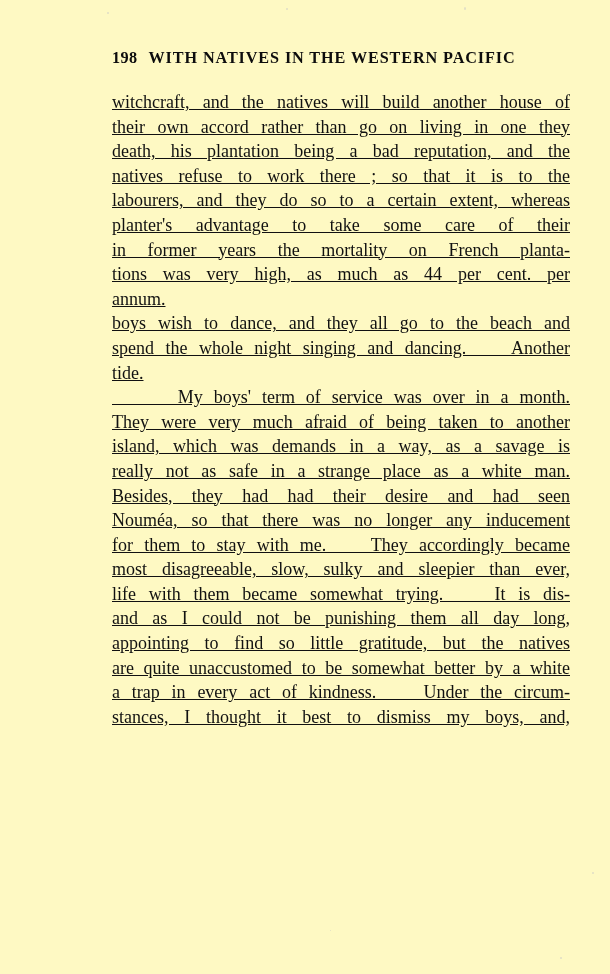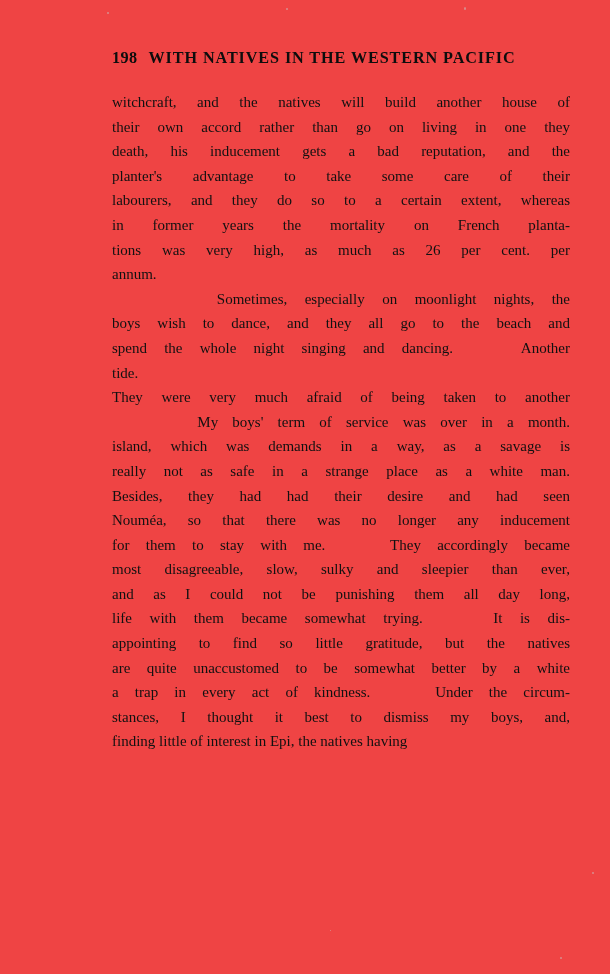--- a/index.html
+++ b/index.html
@@ -6,21 +6,21 @@
     margin: 0;
     padding: 0;
     background: #ffffff;
   }
 
   .page {
     position: relative;
     width: 610px;
     height: 974px;
     margin: 0 auto;
-    background: #ef4444;
+    background: #fef9c3;
     overflow: hidden;
     font-family: "Liberation Serif", "DejaVu Serif", serif;
     color: #111111;
   }
 
   
   .speck {
     position: absolute;
     background: #c9c9c9;
     border-radius: 50%;
@@ -55,25 +55,26 @@
     left: 112px;
     top: 90px;
     width: 458px;
   }
 
   
   .ln {
     display: block;
     height: 24.6px;
     line-height: 24.6px;
-    font-size: 15px;
+    font-size: 18px;
     text-align: justify;
     text-align-last: justify;
     white-space: pre;
     color: #111111;
+    text-decoration: underline;
   }
   
   .ln.flush {
     text-align: center;
     text-align-last: left;
   }
   
   .ln.indent {
     text-indent: 0;
   }
@@ -91,45 +92,44 @@
   <div class="speck s6"></div>
 
   <div class="running-head">
     <span class="folio">198</span><span>WITH NATIVES IN THE WESTERN PACIFIC</span>
   </div>
 
   <div class="body-text">
       <div>
         <span class="ln">witchcraft, and the natives will build another house of</span>
         <span class="ln">their own accord rather than go on living in one they</span>
-        <span class="ln">death, his inducement gets a bad reputation, and the</span>
+        <span class="ln">death, his plantation being a bad reputation, and the</span>
+        <span class="ln">natives refuse to work there ; so that it is to the</span>
+        <span class="ln">labourers, and they do so to a certain extent, whereas</span>
         <span class="ln">planter's advantage to take some care of their</span>
-        <span class="ln">labourers, and they do so to a certain extent, whereas</span>
         <span class="ln">in former years the mortality on French planta-</span>
-        <span class="ln">tions was very high, as much as 26 per cent. per</span>
+        <span class="ln">tions was very high, as much as 44 per cent. per</span>
         <span class="ln flush">annum.</span>
       </div>
       <div>
-        <span class="ln indent">      Sometimes, especially on moonlight nights, the</span>
         <span class="ln">boys wish to dance, and they all go to the beach and</span>
         <span class="ln">spend the whole night singing and dancing.    Another</span>
         <span class="ln flush">tide.</span>
       </div>
       <div>
+        <span class="ln indent">      My boys' term of service was over in a month.</span>
         <span class="ln">They were very much afraid of being taken to another</span>
-        <span class="ln indent">      My boys' term of service was over in a month.</span>
         <span class="ln">island, which was demands in a way, as a savage is</span>
         <span class="ln">really not as safe in a strange place as a white man.</span>
         <span class="ln">Besides, they had had their desire and had seen</span>
         <span class="ln">Nouméa, so that there was no longer any inducement</span>
         <span class="ln">for them to stay with me.    They accordingly became</span>
         <span class="ln">most disagreeable, slow, sulky and sleepier than ever,</span>
+        <span class="ln">life with them became somewhat trying.    It is dis-</span>
         <span class="ln">and as I could not be punishing them all day long,</span>
-        <span class="ln">life with them became somewhat trying.    It is dis-</span>
         <span class="ln">appointing to find so little gratitude, but the natives</span>
         <span class="ln">are quite unaccustomed to be somewhat better by a white</span>
         <span class="ln">a trap in every act of kindness.    Under the circum-</span>
         <span class="ln">stances, I thought it best to dismiss my boys, and,</span>
-        <span class="ln flush">finding little of interest in Epi, the natives having</span>
       </div>
     </div>
 
 </div>
 
 </body></html>

